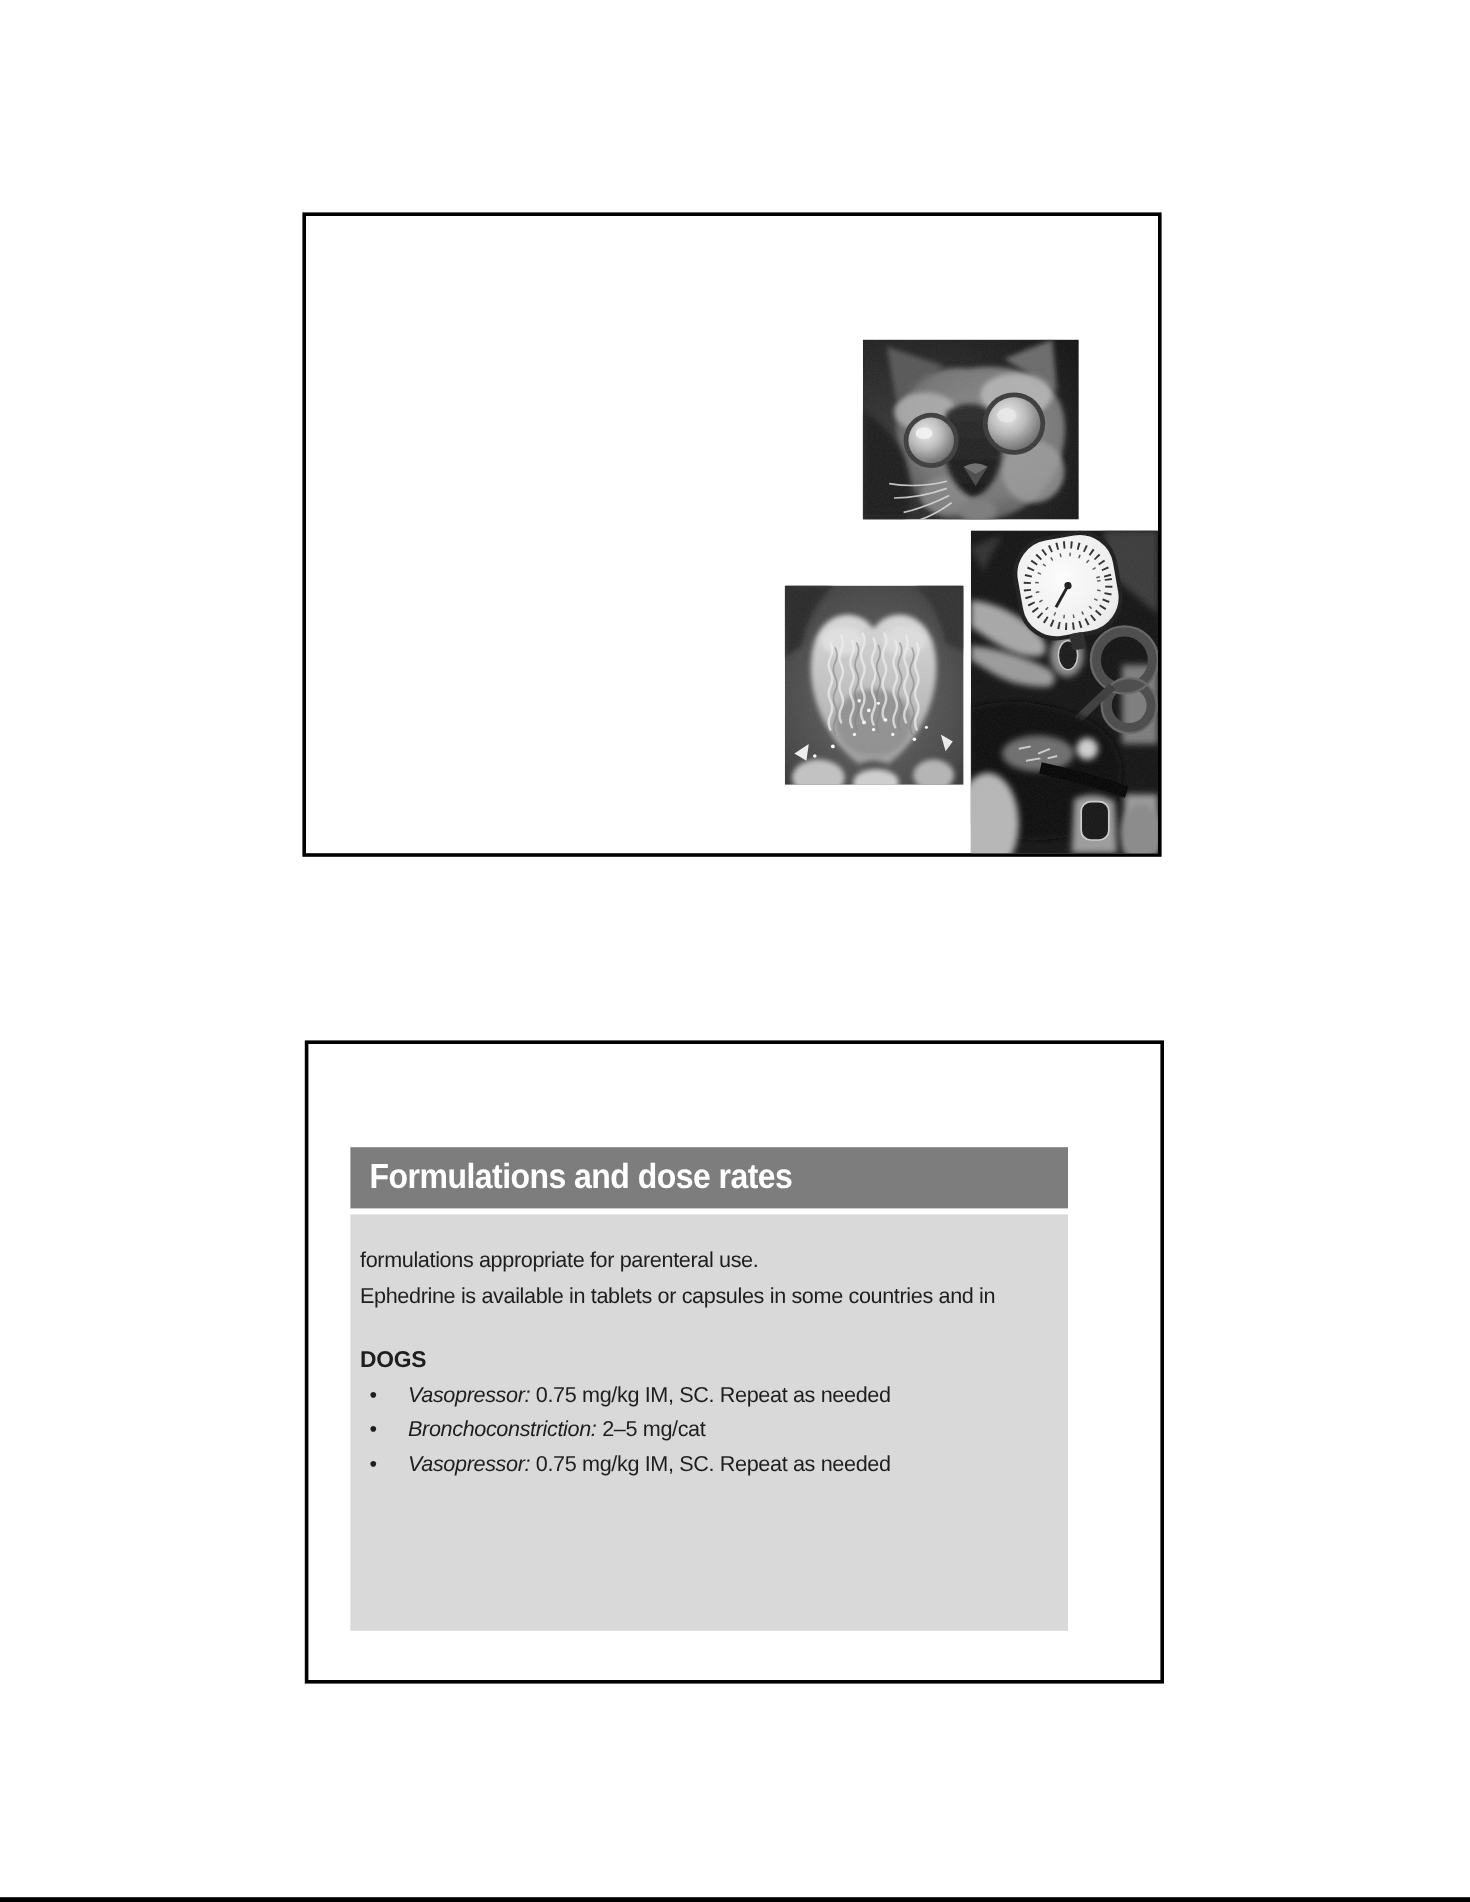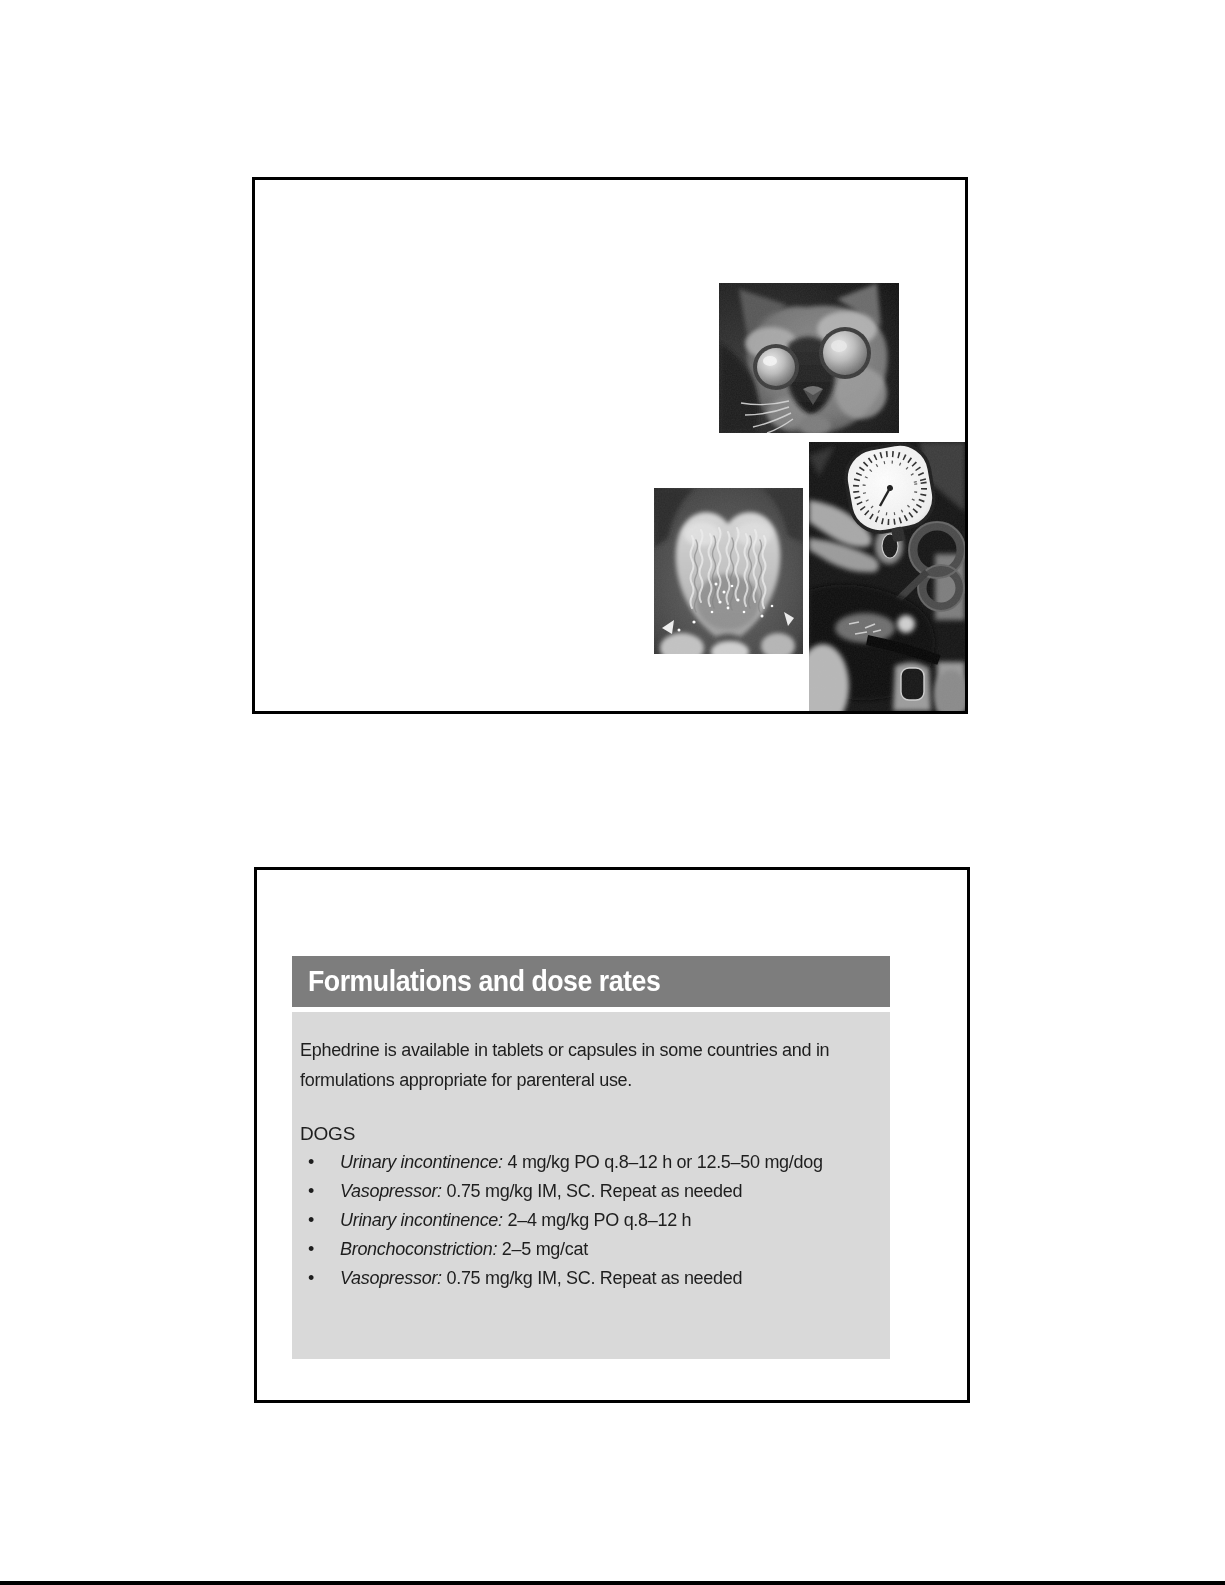--- a/index.html
+++ b/index.html
@@ -13,21 +13,21 @@
   .photo-tongue{left:399px;top:308px;}
   .photo-bp{left:554px;top:262px;}
   .panel{position:absolute;left:35px;top:86px;width:598px;}
   .panel-header{height:51px;background:#7d7d7d;display:flex;align-items:center;
                 padding-left:16px;box-sizing:border-box;}
   .panel-title{color:#ffffff;font-weight:bold;font-size:29px;letter-spacing:-0.5px;
                white-space:nowrap;transform:scaleX(0.92);transform-origin:left center;}
   .panel-body{margin-top:5px;background:#d9d9d9;height:347px;box-sizing:border-box;
               padding:23px 10px 0 8px;color:#1e1e1e;}
   .intro-line{font-size:18px;line-height:30px;letter-spacing:-0.3px;white-space:nowrap;}
-  .species-heading{font-size:19px;font-weight:normal;margin:27px 0 2px 0;letter-spacing:-0.2px;
+  .species-heading{font-size:19px;font-weight:bold;margin:27px 0 2px 0;letter-spacing:-0.2px;
                    line-height:24px;}
   .species-heading.cats{margin-top:6px;}
   .dose-list{list-style:none;margin:0;padding:0;}
   .dose-item{position:relative;padding-left:40px;font-size:18px;line-height:29px;
              letter-spacing:-0.3px;white-space:nowrap;}
   .dose-item::before{content:"\2022";position:absolute;left:8px;top:0;font-size:18px;}
   .dose-item em{font-style:italic;}
   .bottom-rule{position:absolute;left:0;bottom:0;width:100%;height:4px;background:#000;}
 </style>
 </head>
@@ -232,32 +232,30 @@
     </figure>
   </section>
 
   <section class="slide slide-bottom">
     <div class="panel">
       <div class="panel-header">
         <span class="panel-title">Formulations and dose rates</span>
       </div>
       <div class="panel-body">
         <div class="intro">
+          <div class="intro-line">formulations appropriate for parenteral use.</div>
           <div class="intro-line">Ephedrine is available in tablets or capsules in some countries and in</div>
-          <div class="intro-line">formulations appropriate for parenteral use.</div>
         </div>
 
         <h3 class="species-heading">DOGS</h3>
         <ul class="dose-list">
-          <li class="dose-item"><em>Urinary incontinence:</em><span> 4 mg/kg PO q.8–12 h or 12.5–50 mg/dog</span></li>
           <li class="dose-item"><em>Vasopressor:</em><span> 0.75 mg/kg IM, SC. Repeat as needed</span></li>
         </ul>
 
         <ul class="dose-list">
-          <li class="dose-item"><em>Urinary incontinence:</em><span> 2–4 mg/kg PO q.8–12 h</span></li>
           <li class="dose-item"><em>Bronchoconstriction:</em><span> 2–5 mg/cat</span></li>
           <li class="dose-item"><em>Vasopressor:</em><span> 0.75 mg/kg IM, SC. Repeat as needed</span></li>
         </ul>
       </div>
     </div>
   </section>
 
   <div class="bottom-rule"></div>
 </div>
 

